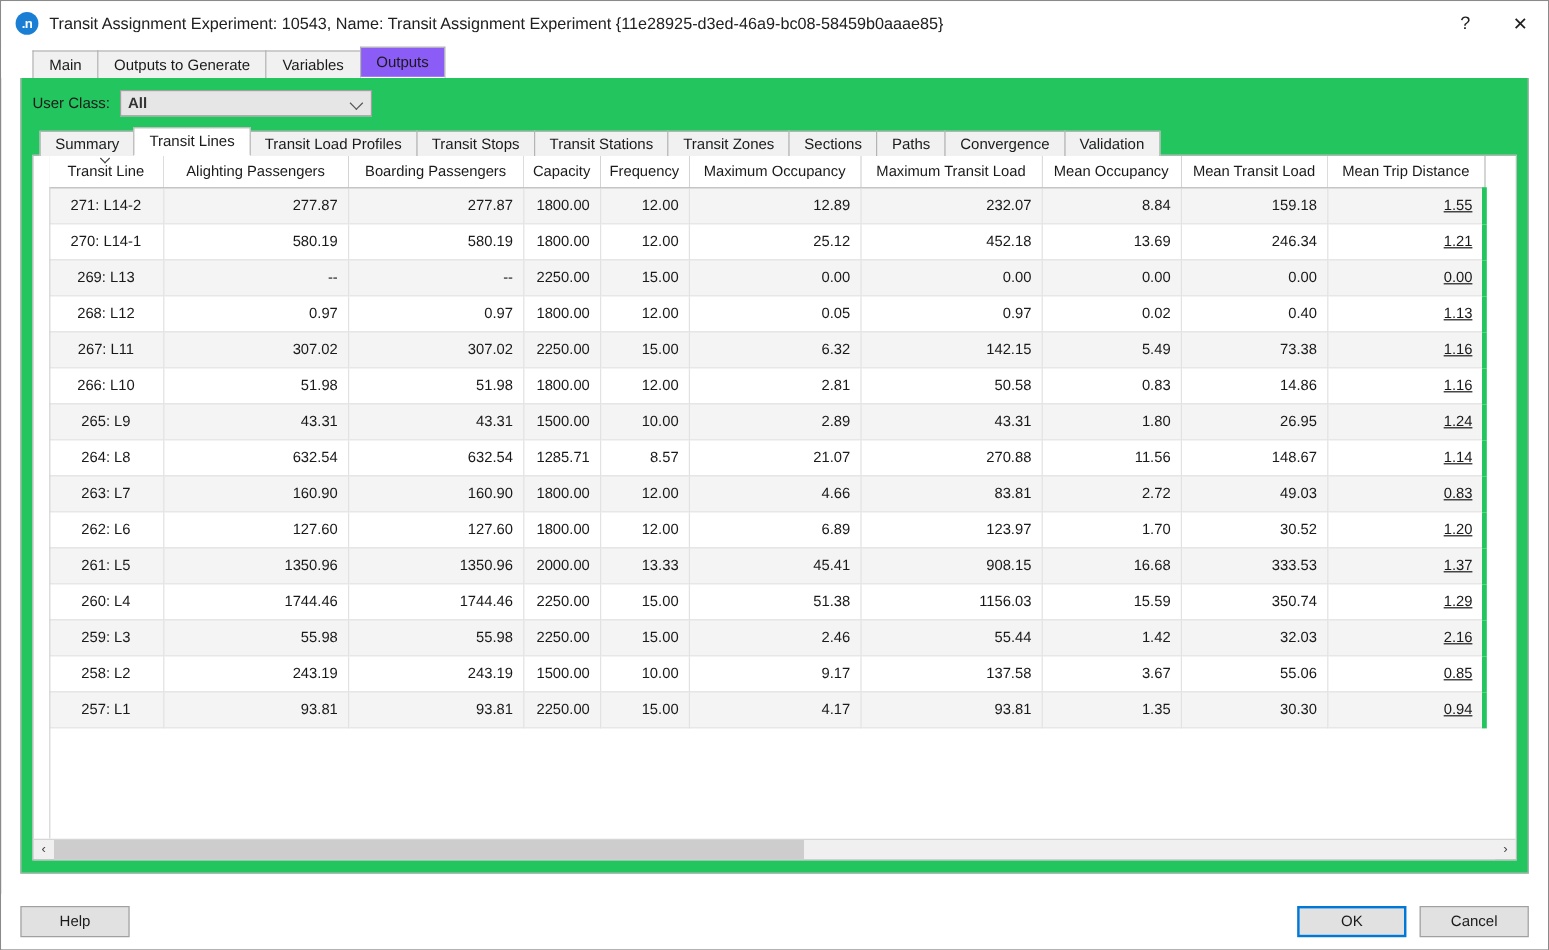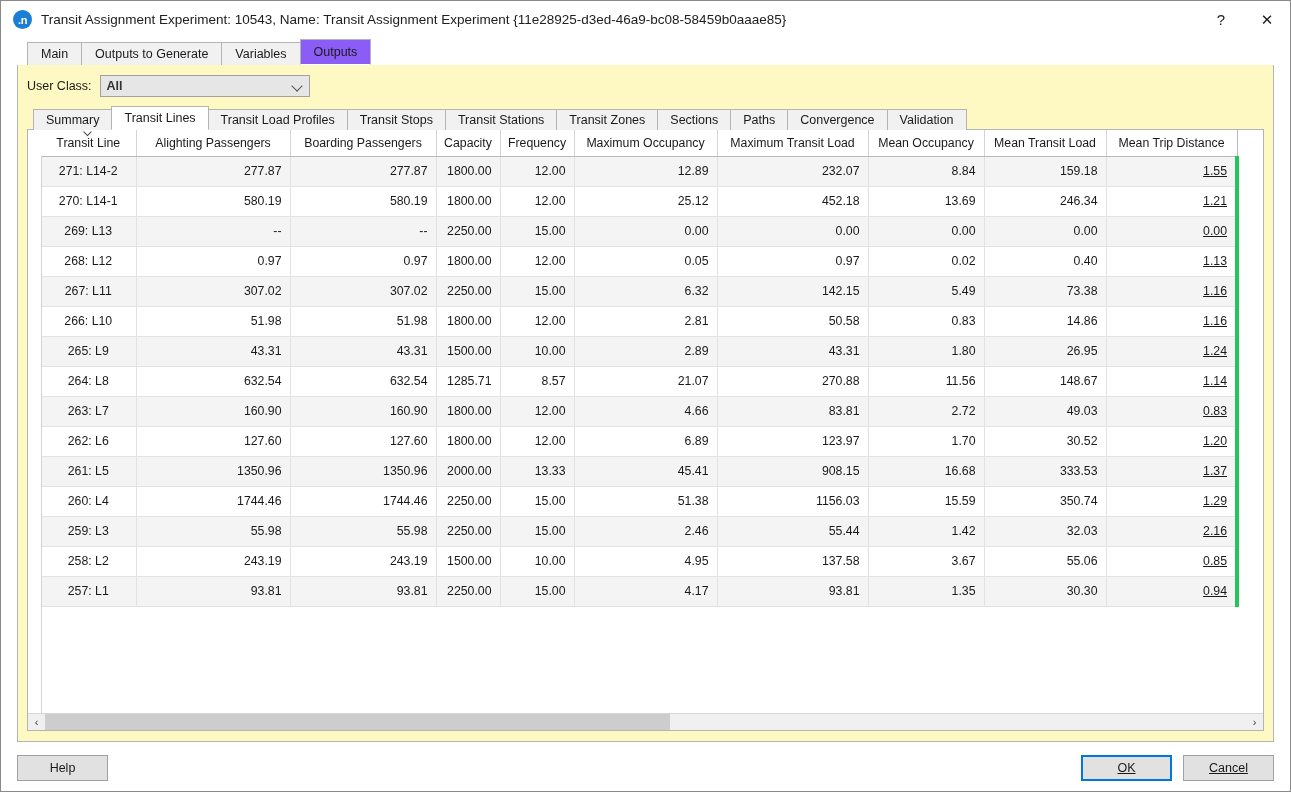--- a/index.html
+++ b/index.html
@@ -96,23 +96,23 @@
     background: #8b5cf6;
     height: 26px;
     border-bottom: 1px solid #ffffff;
     position: relative;
     z-index: 4;
   }
 
   
   .panel {
     flex: 1 1 auto;
-    margin: 0 16px 2px 16px;
+    margin: 0 16px 16px 16px;
     border: 1px solid #b4b4b4;
-    background: #fef9c3;
+    background: #22c55e;
     position: relative;
     top: -1px;
     display: flex;
     flex-direction: column;
     padding: 10px 9px 9px 9px;
     min-height: 0;
   }
 
   
   .uc-row {
@@ -320,21 +320,20 @@
     font-family: "Liberation Sans", sans-serif;
   }
   .btn.primary {
     border: 2px solid #0078d7;
     background: #e1e1e1;
   }
   .footer .right-group {
     margin-left: auto;
     display: flex;
     gap: 11px;
-    text-decoration: underline;
   }
 </style>
 </head>
 <body>
 
 <div class="window">
 
   <div class="titlebar">
     <div class="app-icon">.n</div>
     <div class="title-text">Transit Assignment Experiment: 10543, Name: Transit Assignment Experiment  {11e28925-d3ed-46a9-bc08-58459b0aaae85}</div>
@@ -548,21 +547,21 @@
                 <td>1.42</td>
                 <td>32.03</td>
                 <td>2.16</td>
               </tr>
               <tr class="even">
                 <td class="name-cell">258: L2</td>
                 <td>243.19</td>
                 <td>243.19</td>
                 <td>1500.00</td>
                 <td>10.00</td>
-                <td>4.95</td>
+                <td>9.17</td>
                 <td>137.58</td>
                 <td>3.67</td>
                 <td>55.06</td>
                 <td>0.85</td>
               </tr>
               <tr class="odd">
                 <td class="name-cell">257: L1</td>
                 <td>93.81</td>
                 <td>93.81</td>
                 <td>2250.00</td>

